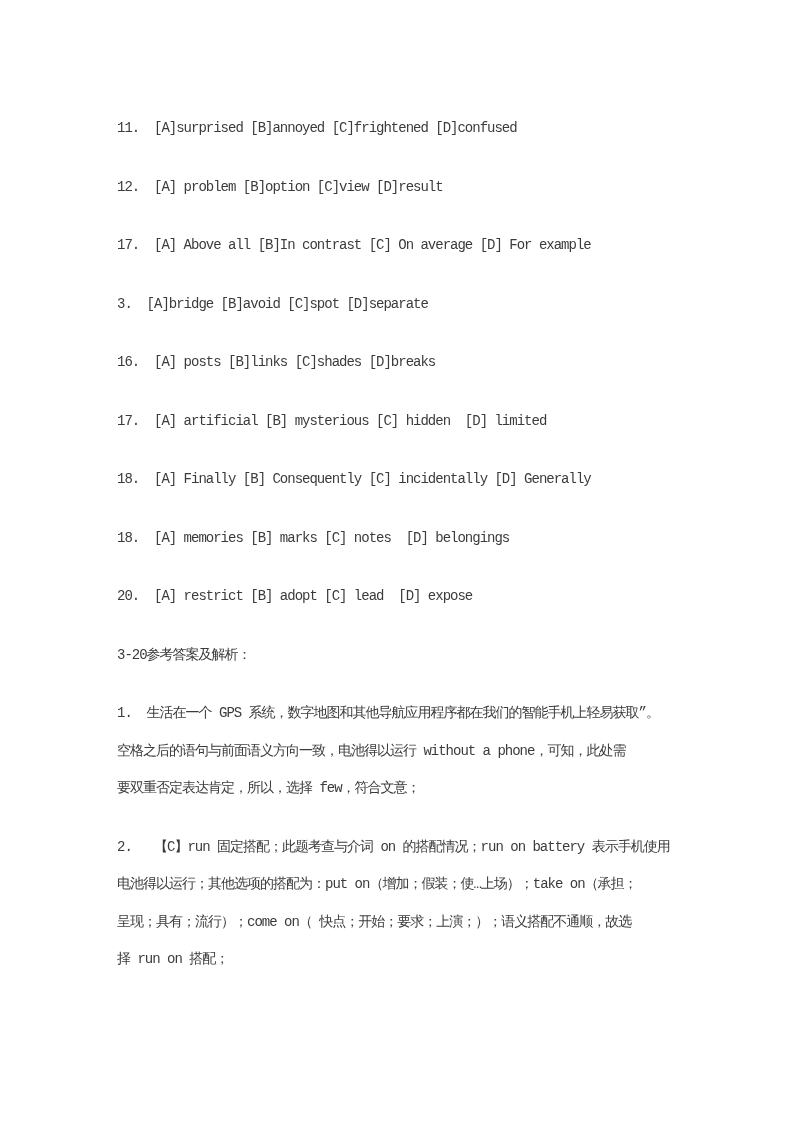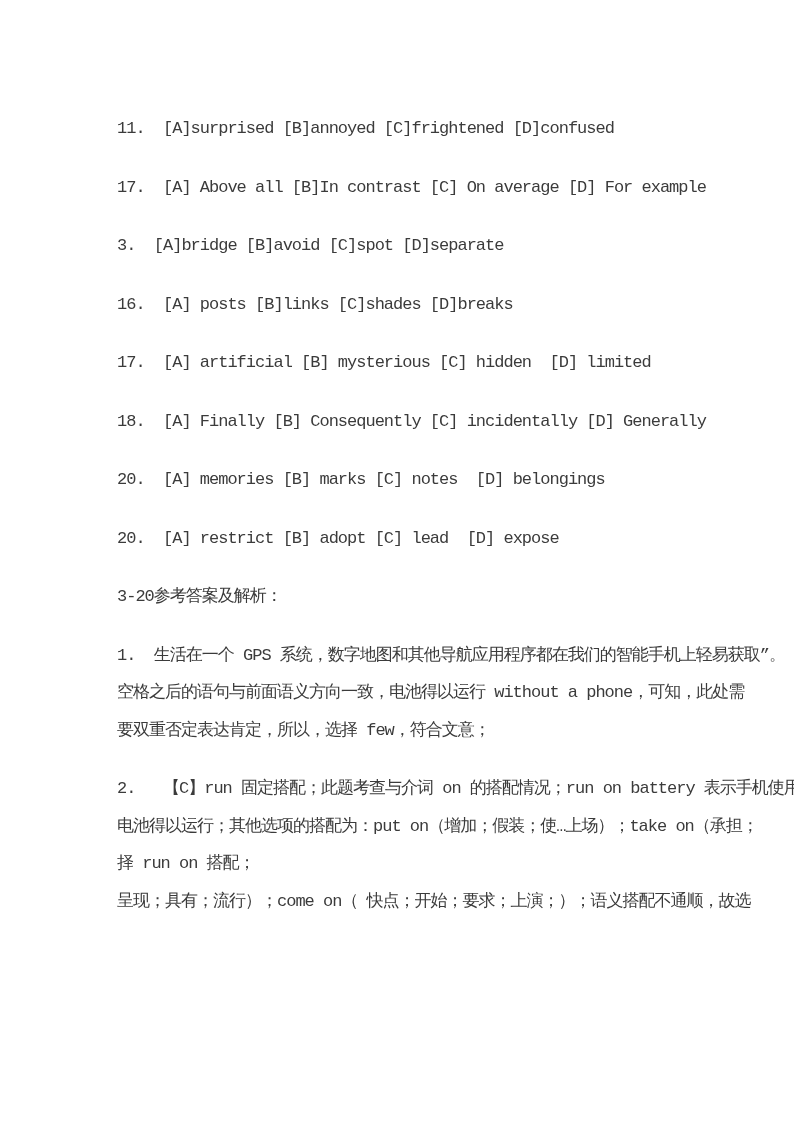--- a/index.html
+++ b/index.html
@@ -16,57 +16,58 @@
   }
   .content {
     position: absolute;
     top: 110px;
     left: 117px;
     right: 90px;
   }
   .line {
     margin: 0;
     font-family: "Liberation Mono", "DejaVu Sans Mono", monospace;
-    font-size: 17px;
+    font-size: 14px;
     letter-spacing: -1px;
     line-height: 37.5px;
     color: #3b3b3b;
     white-space: pre;
   }
   .block {
     margin: 0 0 21px 0;
   }
   .para {
     margin: 0 0 21px 0;
   }
 </style>
 </head>
 <body>
 
 <div class="page">
   <div class="content">
 
     <p class="line block">11.  [A]surprised [B]annoyed [C]frightened [D]confused</p>
+    <p class="line block">12.  [A] problem [B]option [C]view [D]result</p>
     <p class="line block">17.  [A] Above all [B]In contrast [C] On average [D] For example</p>
     <p class="line block">3.  [A]bridge [B]avoid [C]spot [D]separate</p>
     <p class="line block">16.  [A] posts [B]links [C]shades [D]breaks</p>
     <p class="line block">17.  [A] artificial [B] mysterious [C] hidden  [D] limited</p>
     <p class="line block">18.  [A] Finally [B] Consequently [C] incidentally [D] Generally</p>
-    <p class="line block">20.  [A] memories [B] marks [C] notes  [D] belongings</p>
+    <p class="line block">18.  [A] memories [B] marks [C] notes  [D] belongings</p>
     <p class="line block">20.  [A] restrict [B] adopt [C] lead  [D] expose</p>
 
     <p class="line block">3-20参考答案及解析：</p>
 
     <div class="para">
       <p class="line">1.  生活在一个 GPS 系统，数字地图和其他导航应用程序都在我们的智能手机上轻易获取”。</p>
       <p class="line">空格之后的语句与前面语义方向一致，电池得以运行 without a phone，可知，此处需</p>
       <p class="line">要双重否定表达肯定，所以，选择 few，符合文意；</p>
     </div>
 
     <div class="para">
       <p class="line">2.   【C】run 固定搭配；此题考查与介词 on 的搭配情况；run on battery 表示手机使用</p>
       <p class="line">电池得以运行；其他选项的搭配为：put on（增加；假装；使…上场）；take on（承担；</p>
+      <p class="line">呈现；具有；流行）；come on（ 快点；开始；要求；上演；）；语义搭配不通顺，故选</p>
       <p class="line">择 run on 搭配；</p>
-      <p class="line">呈现；具有；流行）；come on（ 快点；开始；要求；上演；）；语义搭配不通顺，故选</p>
     </div>
 
   </div>
 </div>
 
 </body></html>

